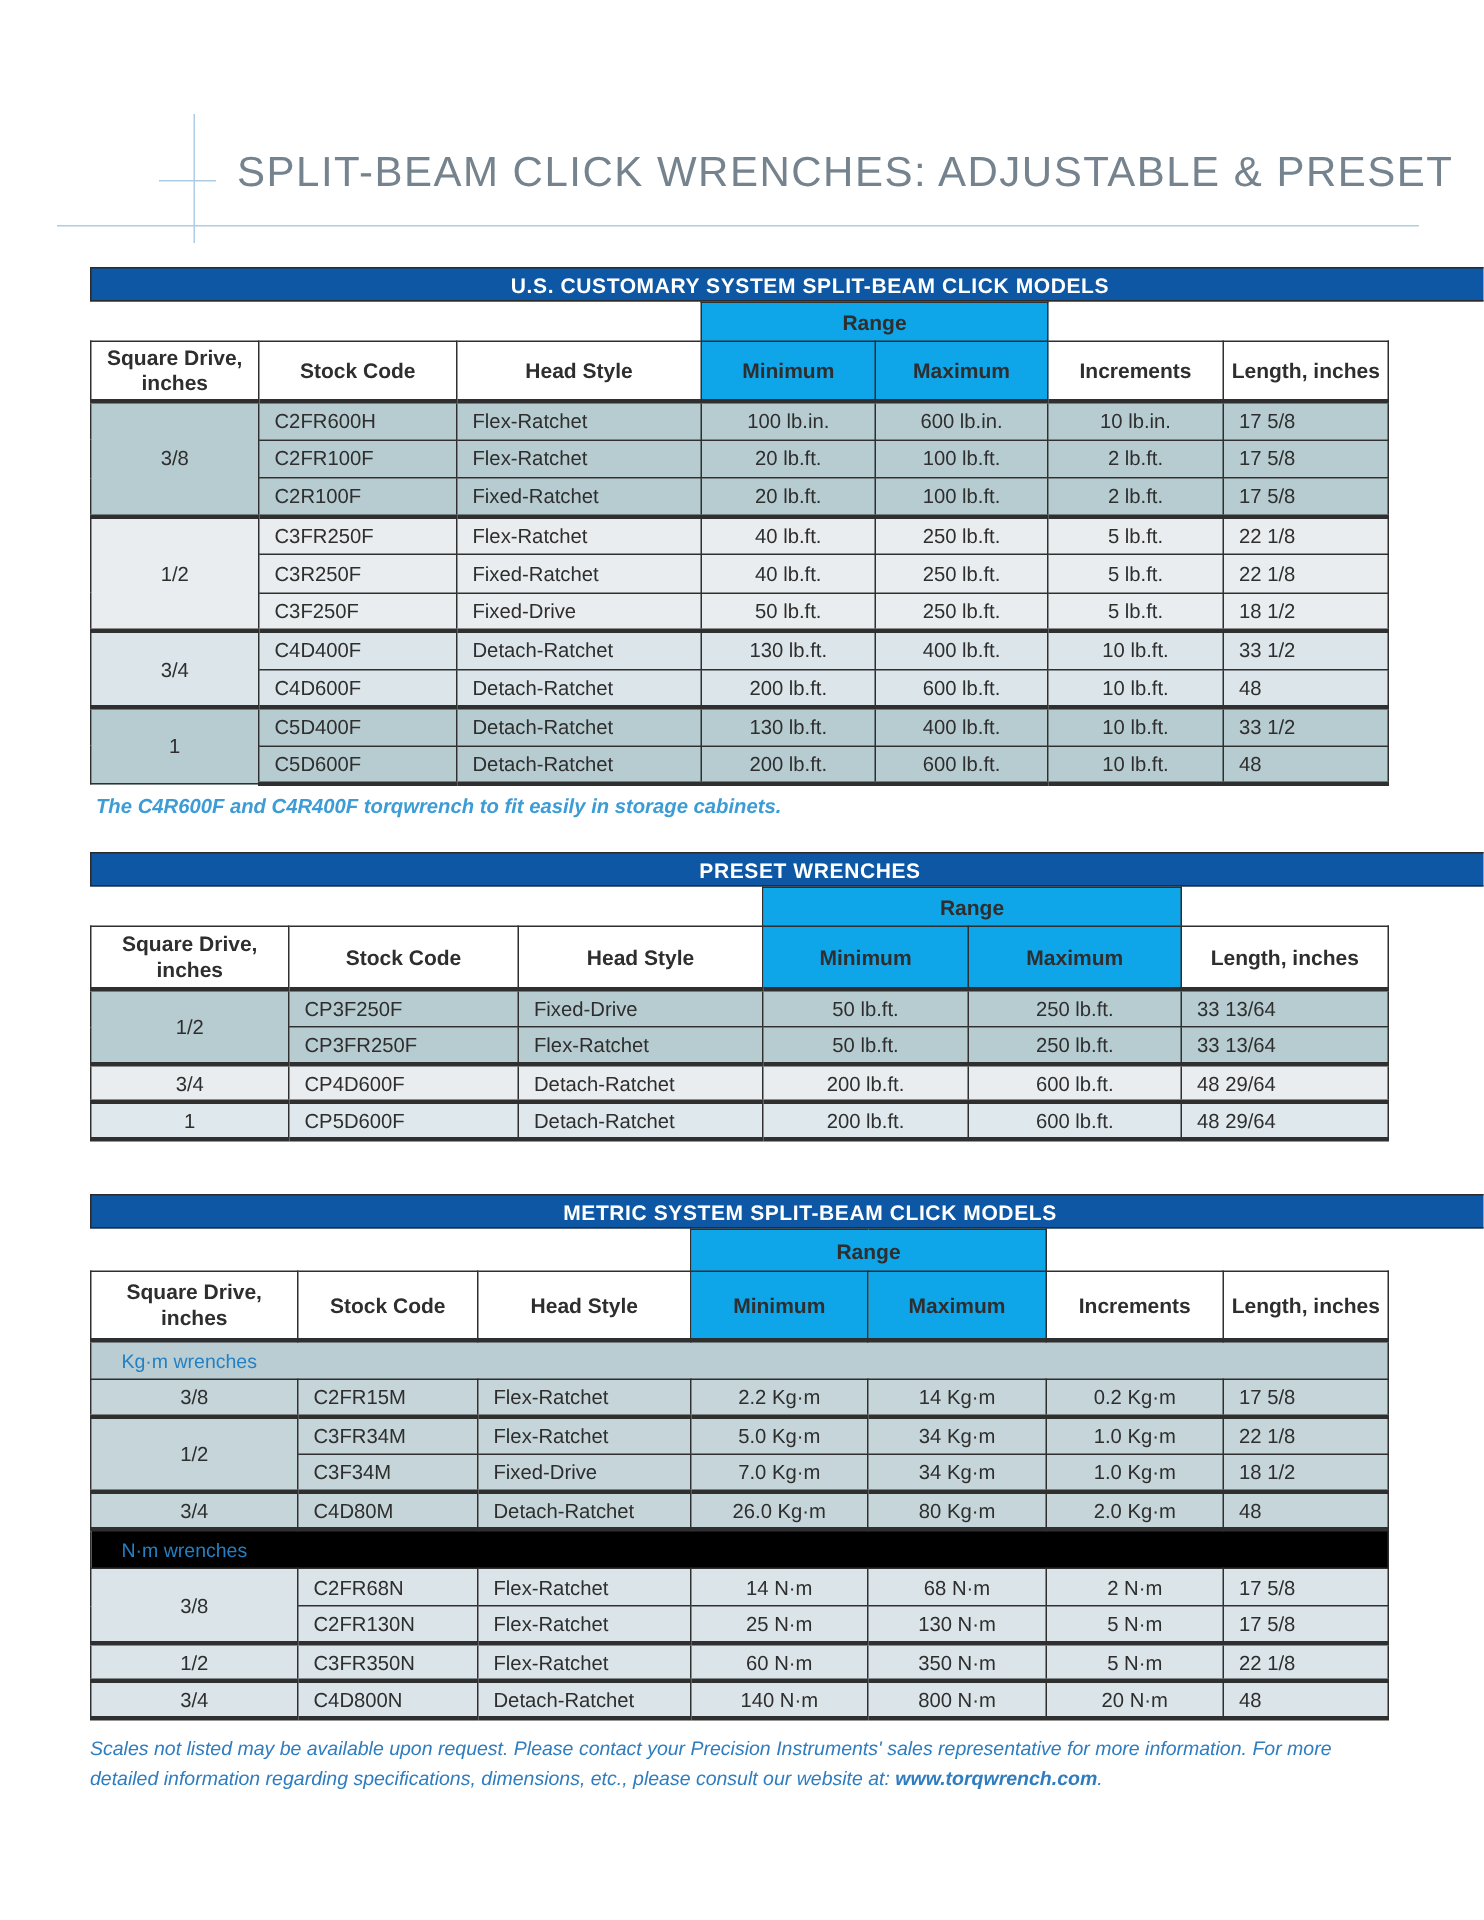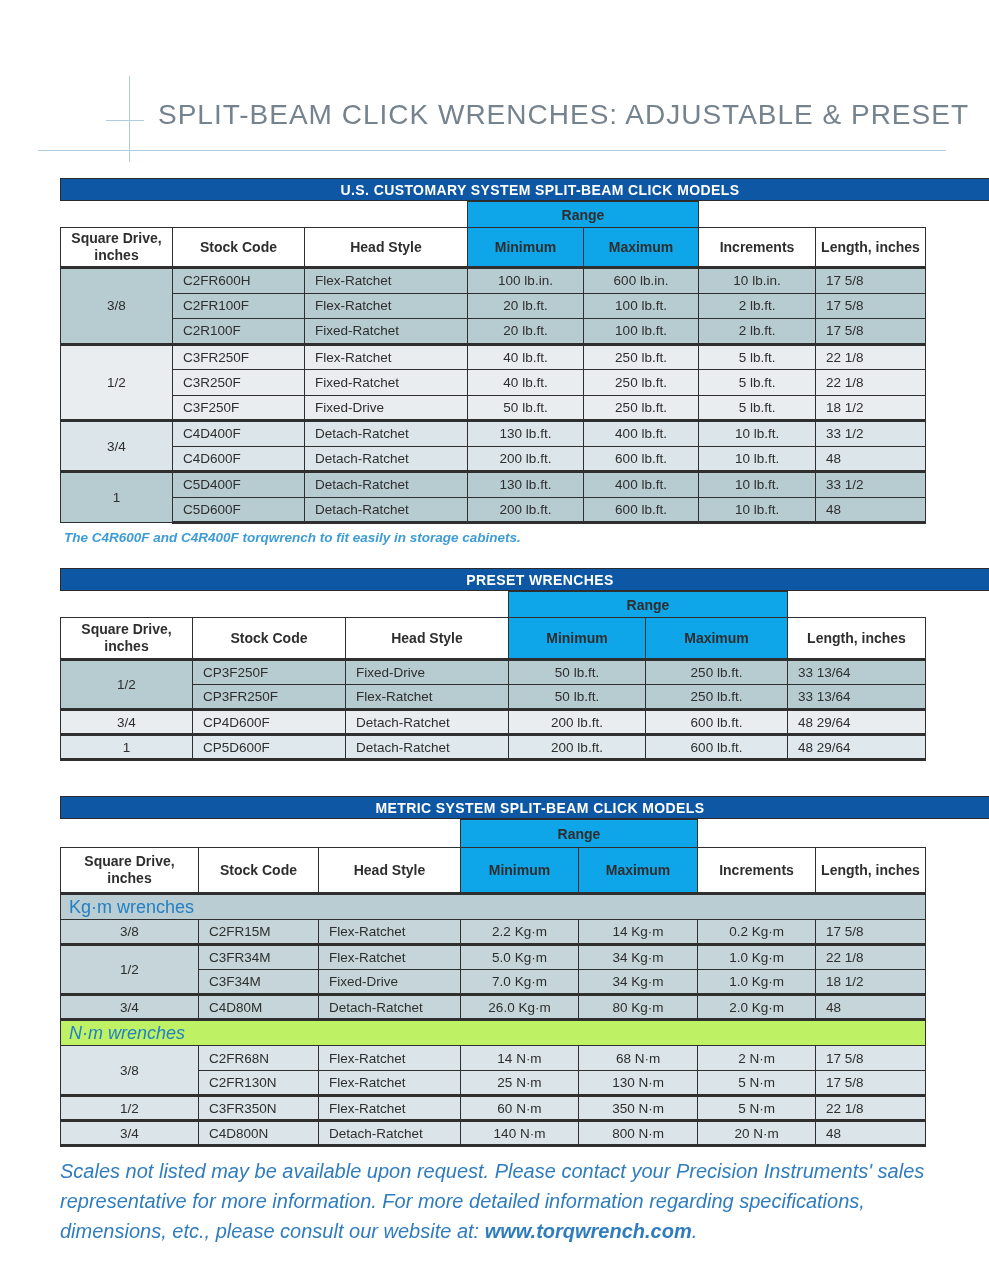--- a/index.html
+++ b/index.html
@@ -34,22 +34,22 @@
     background:#0ea5e9; border:1.5px solid #2f2f2f;
     font-weight:bold; text-align:center; font-size:14px; height:26px;
   }
   .grid .head-row th {
     border:1.5px solid #2f2f2f; background:#ffffff; font-weight:bold;
     text-align:center; font-size:14px; line-height:1.18; height:40px;
   }
   .grid .head-row th.shade { background:#0ea5e9; }
   .grid .head-row th.pre { white-space:pre-line; }
   .grid tr.data td { border:1.5px solid #2f2f2f; height:25px; }
-  .grid tr.sect td { border:1.5px solid #2f2f2f; height:26px; text-align:left; padding-left:8px;
-                     color:#2380c4; font-size:18px; }
+  .grid tr.sect td { border:1.5px solid #2f2f2f; height:26px; text-align:left; padding-left:20px;
+                     color:#2380c4; font-size:13px; }
   .grid td.l { text-align:left; padding-left:10px; }
   .grid td.c { text-align:center; }
   .grid td.drive { text-align:center; }
   .grid tr.group-start td { border-top:3px solid #2f2f2f; }
   .grid tr.t-last td { border-bottom:3px solid #2f2f2f; }
   .grid td.blast { border-bottom:3px solid #2f2f2f; }
 
   
   .t-us tr.data td { height:25.5px; }
   .t-preset .head-row th { height:42px; }
@@ -58,31 +58,31 @@
 
   
   tr.us-a { background:#b7ccd1; }
   tr.us-b { background:#eaedef; }
   tr.us-c { background:#dbe5ea; }
   tr.p-a  { background:#b7ccd1; }
   tr.p-b  { background:#eaedef; }
   tr.p-c  { background:#dfe8ec; }
   tr.m-kg-label { background:#b9cdd2; }
   tr.m-kg { background:#c5d5d9; }
-  tr.m-nm-label { background:#bef264;font-style:italic; }
+  tr.m-nm-label { background:#000000; }
   tr.m-nm { background:#dae4e9; }
 
   
   .footnote {
     position:absolute; left:64px; top:530px;
     font-style:italic; font-weight:bold; font-size:13.5px; color:#3d9cd6;
   }
   .footer {
     position:absolute; left:60px; top:1156px; width:868px;
-    font-style:italic; font-size:20px; line-height:1.5; color:#2f7cbf;
+    font-style:italic; font-size:13px; line-height:1.5; color:#2f7cbf;
   }
   .footer .link { font-weight:bold; }
 </style>
 </head>
 <body>
 
 <div class="page">
 
   <div class="vline"></div>
   <div class="hline-short"></div>

